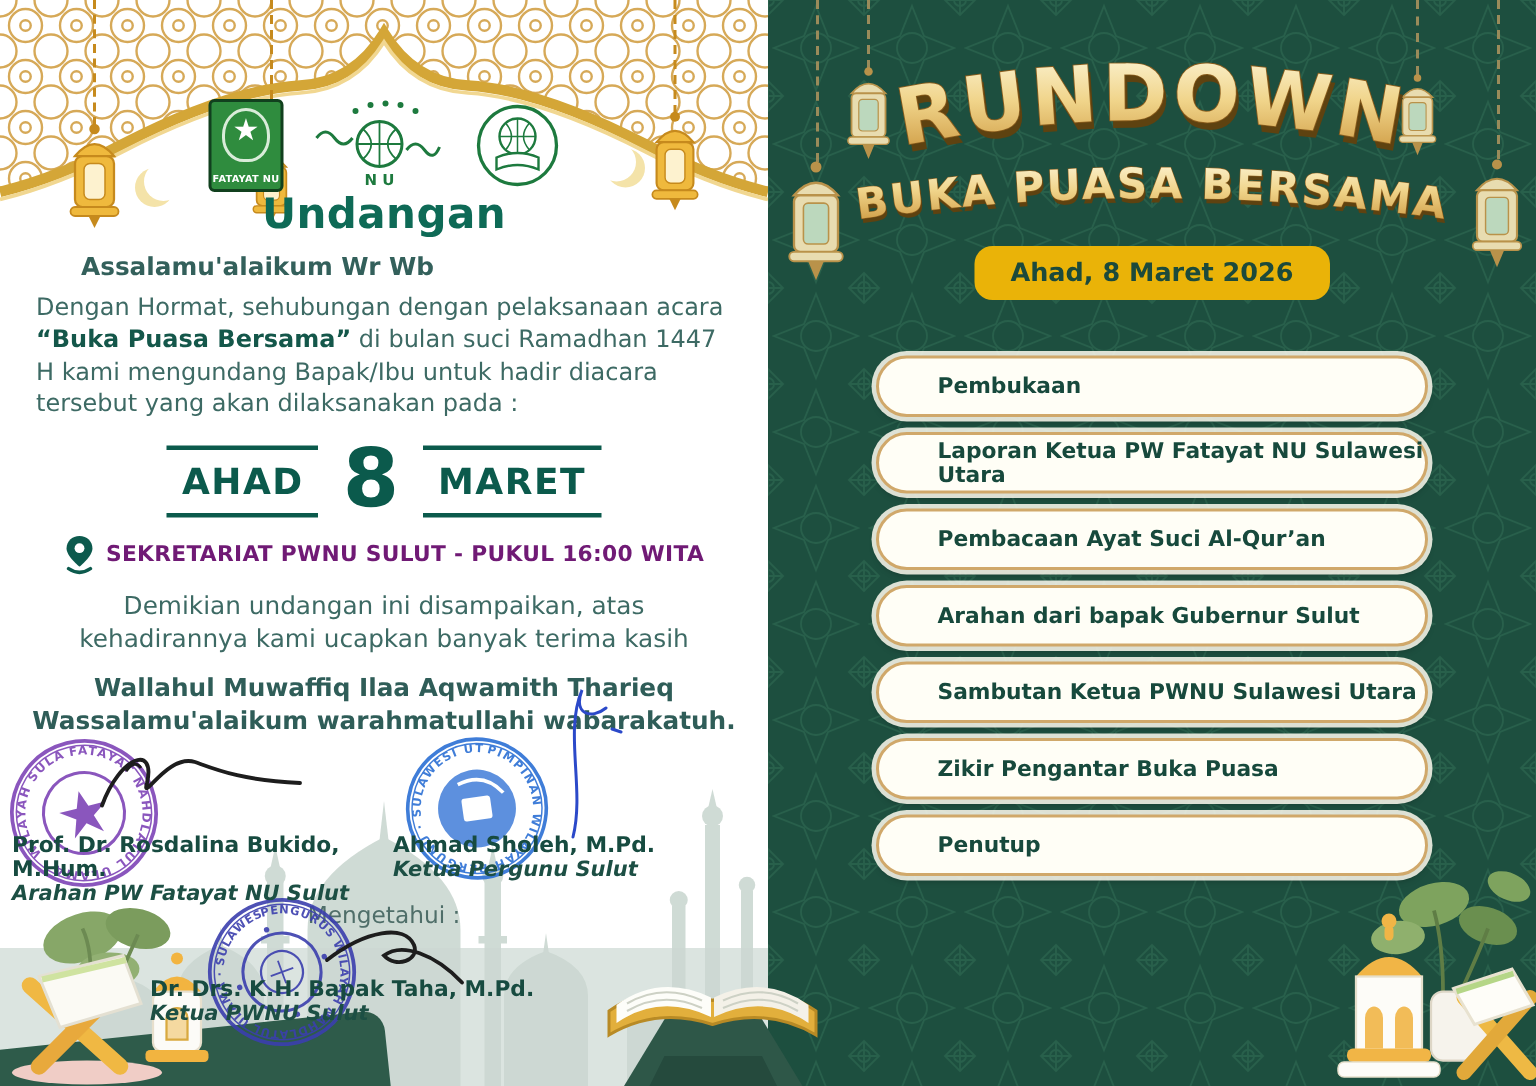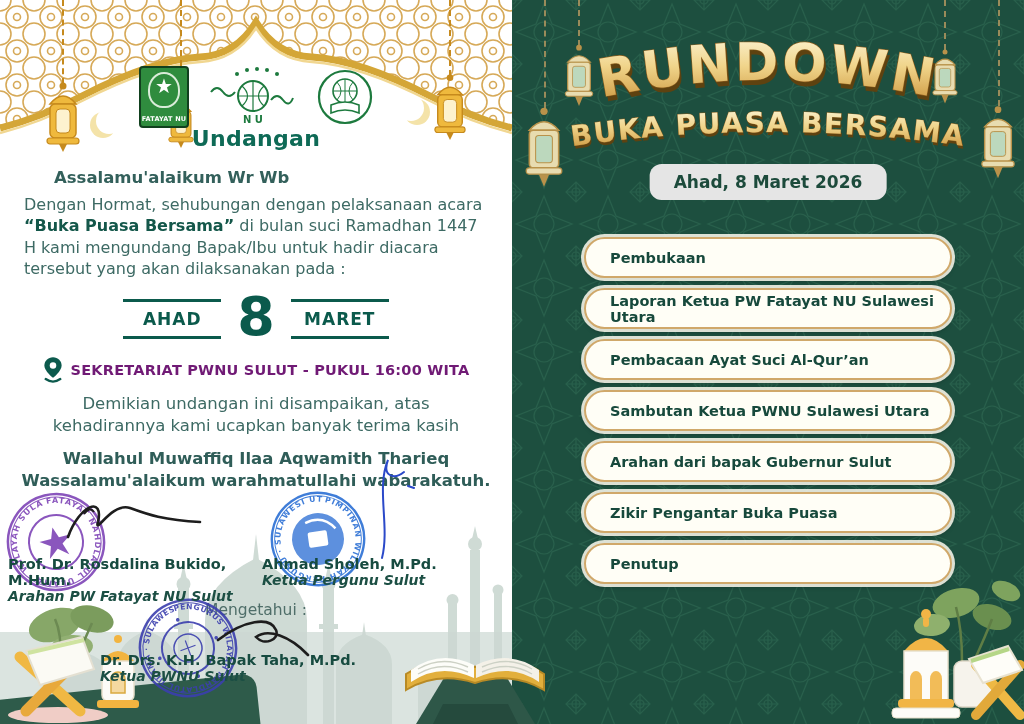--- a/index.html
+++ b/index.html
@@ -17,32 +17,32 @@
   .logos-row { position:absolute; top:66px; left:0; right:0; display:flex; justify-content:center;
                align-items:center; gap:18px; z-index:2; }
   .fatayat-logo { width:50px; height:62px; background:#2f8c3e; border:2px solid #11401e; border-radius:4px;
                   position:relative; display:flex; flex-direction:column; align-items:center; justify-content:flex-start; }
   .fatayat-star { color:#ffffff; font-size:20px; line-height:1; margin-top:8px; }
   .fatayat-ring { position:absolute; top:4px; left:7px; width:32px; height:36px; border:2px solid #d9ecd9;
                   border-radius:50% 50% 45% 45%; }
   .fatayat-label { position:relative; margin-top:auto; margin-bottom:3px; color:#ffffff; font-size:6.5px;
                    font-weight:bold; letter-spacing:.2px; }
 
-  .left-title { position:absolute; top:126px; left:0; right:0; text-align:center; font-size:22px;
+  .left-title { position:absolute; top:126px; left:0; right:0; text-align:center; font-size:28px;
                 font-weight:bold; color:#0e6a56; letter-spacing:.3px; z-index:2; }
   .salutation { position:absolute; top:168px; left:54px; font-size:16.5px; font-weight:bold;
                 color:#33605b; z-index:2; }
   .body-par { position:absolute; top:194px; left:24px; width:464px; text-align:left; font-size:16px;
               line-height:1.33; color:#3d6a64; z-index:2; }
   .body-par b { color:#14574a; }
 
   .date-row { position:absolute; top:297px; left:0; right:0; display:flex; justify-content:center;
               align-items:center; gap:16px; z-index:2; }
   .date-box { border-top:3px solid #0b5a4c; border-bottom:3px solid #0b5a4c; padding:7px 10px;
-              min-width:98px; text-align:center; font-size:17px; font-weight:bold; color:#0b5a4c;
+              min-width:98px; text-align:right; font-size:24px; font-weight:bold; color:#0b5a4c;
               letter-spacing:1px; }
   .date-number { font-size:54px; font-weight:800; color:#0b5a4c; line-height:.9; margin-top:-4px; }
 
   .location-row { position:absolute; top:356px; left:0; right:0; display:flex; justify-content:center;
                   align-items:center; gap:8px; z-index:2; }
   .location-text { font-size:14.5px; font-weight:bold; color:#701a75; letter-spacing:.2px; }
 
   .closing-par { position:absolute; top:393px; left:30px; width:452px; text-align:center; font-size:16.5px;
                  line-height:1.35; color:#3d6a64; z-index:2; }
   .dua-par { position:absolute; top:448px; left:18px; width:476px; text-align:center; font-size:16.5px;
@@ -62,28 +62,28 @@
                   background:#2e5b4a; border-radius:14px; transform:rotate(-6deg); z-index:2; }
   .left-cluster { position:absolute; left:0; bottom:0; z-index:3; }
 
   
   .right-panel { position:absolute; left:512px; top:0; width:512px; height:724px; background:#1d4f3f; overflow:hidden; }
   .pattern-svg { position:absolute; inset:0; z-index:0; }
   .r-lantern { position:absolute; z-index:1; }
   .r-chain { position:absolute; border-left:2px dashed #9a8b5a; z-index:1; }
 
   .title-svg { position:absolute; top:0; left:0; z-index:2; }
-  .date-badge { position:absolute; top:164px; left:50%; transform:translateX(-50%); background:#e5e5e5;
+  .date-badge { position:absolute; top:164px; left:50%; transform:translateX(-50%); background:#eab308;
                 color:#1c4a3b; font-size:17px; font-weight:bold; padding:8px 24px; border-radius:12px;
                 white-space:nowrap; z-index:2; }
 
   .rundown-list { position:absolute; top:237px; left:72px; width:368px; z-index:2; }
   .rundown-item { height:41px; margin-bottom:10px; border-radius:21px; background:#fffef6;
                   border:2px solid #d0a86a; box-shadow:0 0 0 3px rgba(255,252,240,.85), 0 3px 5px rgba(0,0,0,.28);
-                  display:flex; align-items:center; padding-left:24px; font-size:14.5px; font-weight:bold;
+                  display:flex; align-items:center; padding-left:39px; font-size:14.5px; font-weight:bold;
                   color:#17493c; }
   .right-cluster { position:absolute; right:0; bottom:0; z-index:2; }
 
   .open-book { position:absolute; left:388px; bottom:0; z-index:6; }
 </style>
 </head>
 <body>
 
 <div class="page">
 
@@ -386,22 +386,22 @@
         <textPath href="#arcB" startOffset="50%">BUKA PUASA BERSAMA</textPath>
       </text>
     </svg>
 
     <div class="date-badge">Ahad, 8 Maret 2026</div>
 
     <div class="rundown-list">
       <div class="rundown-item">Pembukaan</div>
       <div class="rundown-item">Laporan Ketua PW Fatayat NU Sulawesi Utara</div>
       <div class="rundown-item">Pembacaan Ayat Suci Al-Qur’an</div>
+      <div class="rundown-item">Arahan dari bapak Gubernur Sulut</div>
       <div class="rundown-item">Sambutan Ketua PWNU Sulawesi Utara</div>
-      <div class="rundown-item">Arahan dari bapak Gubernur Sulut</div>
       <div class="rundown-item">Zikir Pengantar Buka Puasa</div>
       <div class="rundown-item">Penutup</div>
     </div>
 
     <svg class="right-cluster" width="190" height="155" viewBox="0 0 190 155">
       <g>
         <ellipse cx="122" cy="34" rx="24" ry="14" fill="#7ea35e" transform="rotate(-16 122 34)"></ellipse>
         <ellipse cx="158" cy="48" rx="20" ry="12" fill="#6a8f4f" transform="rotate(18 158 48)"></ellipse>
         <ellipse cx="98" cy="56" rx="18" ry="11" fill="#8fb06d" transform="rotate(-6 98 56)"></ellipse>
         <ellipse cx="172" cy="22" rx="15" ry="9" fill="#7ea35e" transform="rotate(24 172 22)"></ellipse>

